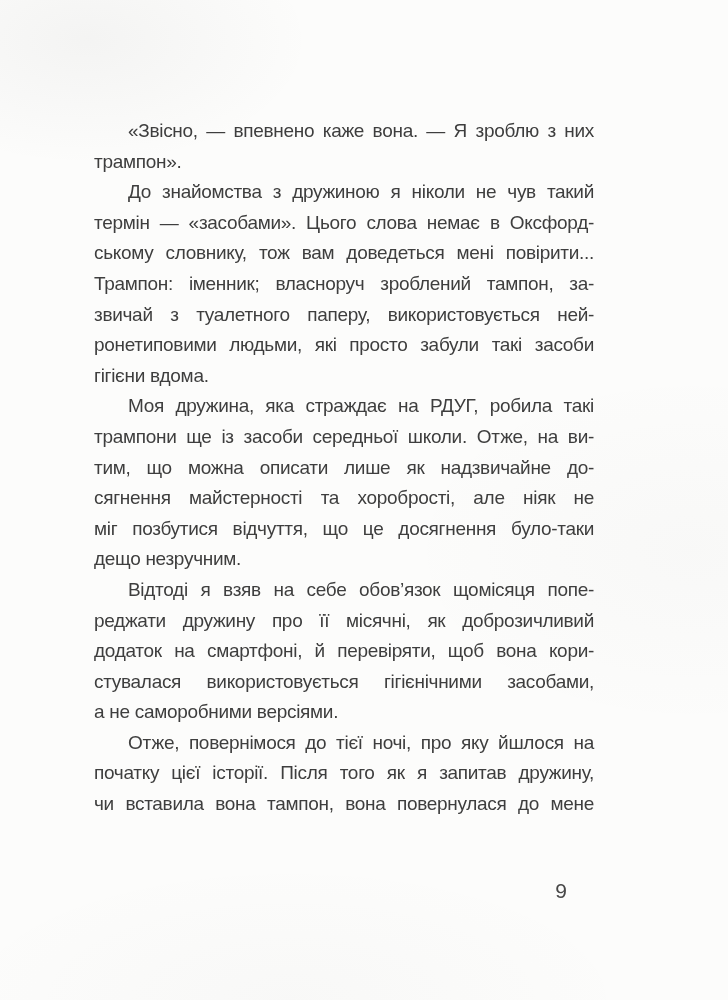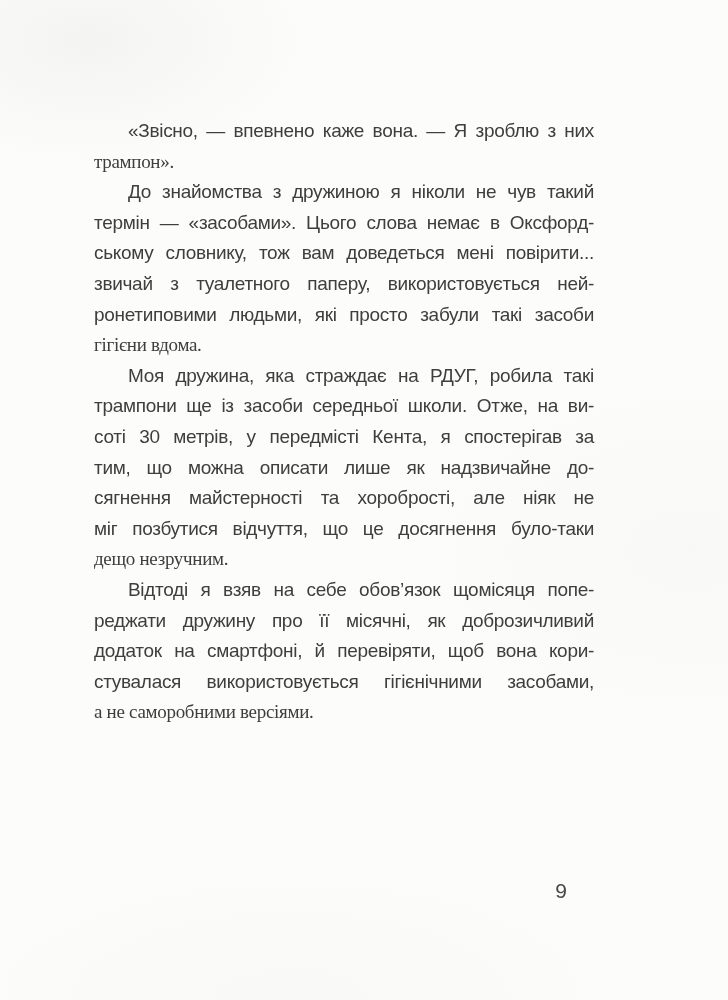--- a/index.html
+++ b/index.html
@@ -35,21 +35,20 @@
   .line {
     text-align: justify;
     text-align-last: justify;
     height: 30.6px;
   }
   .line.indent {
     padding-left: 34px;
   }
   .line.para-end {
     text-align-last: left;
-    font-family: Liberation Serif, serif;
   }
   .folio {
     position: absolute;
     left: 546px;
     top: 877px;
     width: 30px;
     text-align: center;
     font-size: 21px;
     line-height: 28px;
     color: #474747;
@@ -62,35 +61,40 @@
 <div class="page">
   <div class="text-block">
       <div>
         <div class="line indent">«Звісно, — впевнено каже вона. — Я зроблю з них</div>
         <div class="line para-end">трампон».</div>
       </div>
       <div>
         <div class="line indent">До знайомства з дружиною я ніколи не чув такий</div>
         <div class="line">термін — «засобами». Цього слова немає в Оксфорд-</div>
         <div class="line">ському словнику, тож вам доведеться мені повірити...</div>
+        <div class="line">Трампон: іменник; власноруч зроблений тампон, за-</div>
         <div class="line">звичай з туалетного паперу, використовується ней-</div>
         <div class="line">ронетиповими людьми, які просто забули такі засоби</div>
         <div class="line para-end">гігієни вдома.</div>
       </div>
       <div>
         <div class="line indent">Моя дружина, яка страждає на РДУГ, робила такі</div>
         <div class="line">трампони ще із засоби середньої школи. Отже, на ви-</div>
-        <div class="line">соті 30 метрів, у передмісті Кента, я спостерігав за</div>
         <div class="line">тим, що можна описати лише як надзвичайне до-</div>
         <div class="line">сягнення майстерності та хоробрості, але ніяк не</div>
         <div class="line">міг позбутися відчуття, що це досягнення було-таки</div>
         <div class="line para-end">дещо незручним.</div>
       </div>
       <div>
         <div class="line indent">Відтоді я взяв на себе обов’язок щомісяця попе-</div>
         <div class="line">реджати дружину про її місячні, як доброзичливий</div>
         <div class="line">додаток на смартфоні, й перевіряти, щоб вона кори-</div>
         <div class="line">стувалася використовується гігієнічними засобами,</div>
         <div class="line para-end">а не саморобними версіями.</div>
       </div>
+      <div>
+        <div class="line indent">Отже, повернімося до тієї ночі, про яку йшлося на</div>
+        <div class="line">початку цієї історії. Після того як я запитав дружину,</div>
+        <div class="line">чи вставила вона тампон, вона повернулася до мене</div>
+      </div>
     </div>
   <div class="folio">9</div>
 </div>
 
 </body></html>

